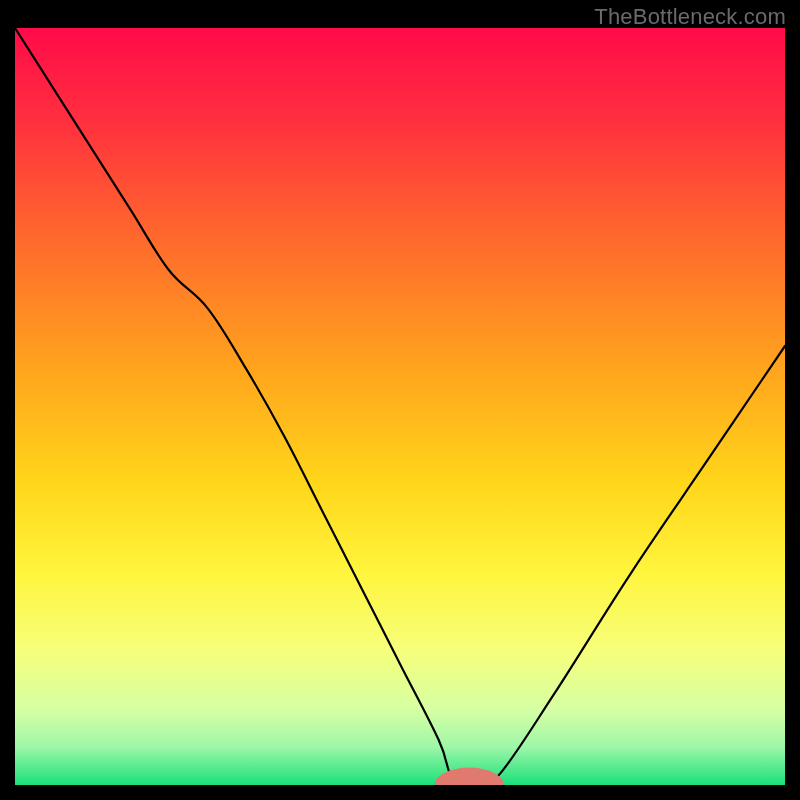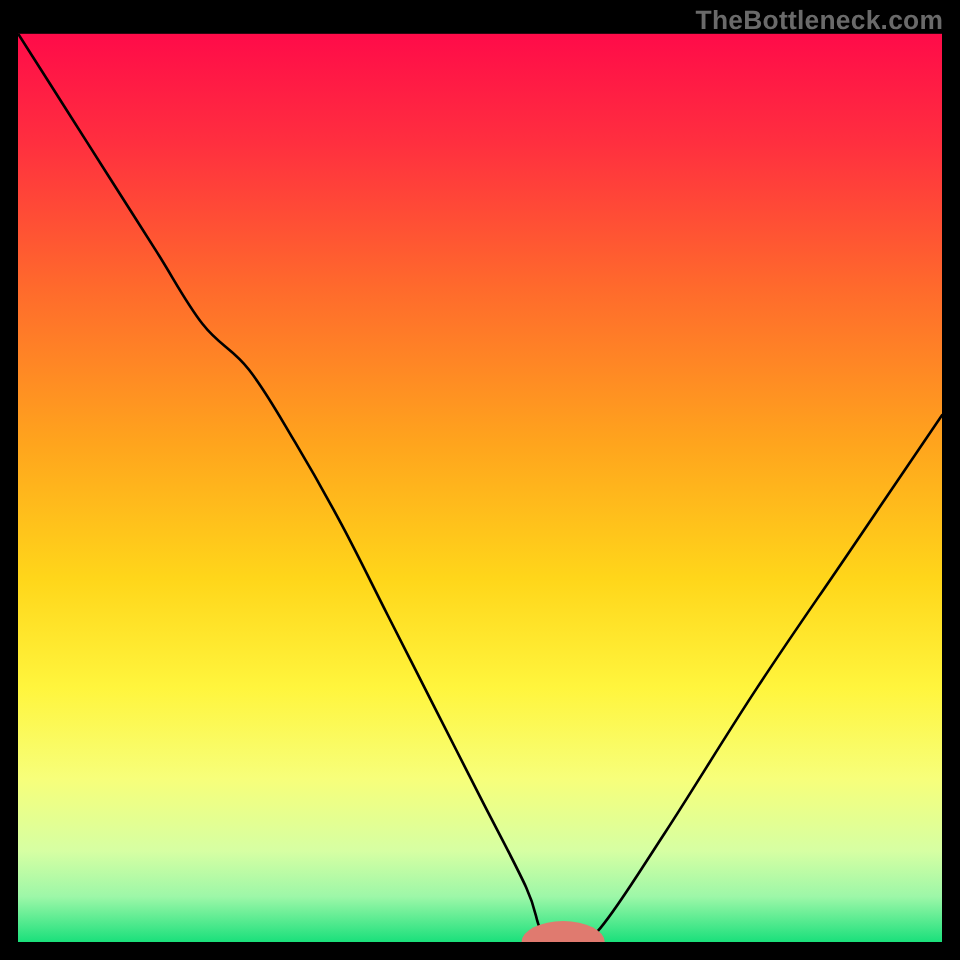--- a/index.html
+++ b/index.html
@@ -16,21 +16,21 @@
     width: 800px;
     height: 800px;
     background: #000;
   }
   .watermark {
     position: absolute;
     top: 4px;
     right: 14px;
     color: #6a6a6a;
     font-size: 22px;
-    font-weight: 700;
+    font-weight: 400;
     letter-spacing: 0.2px;
     z-index: 20;
   }
   .plot-outer {
     position: absolute;
     left: 15px;
     top: 28px;
     width: 770px;
     height: 757px;
     background: #000;

